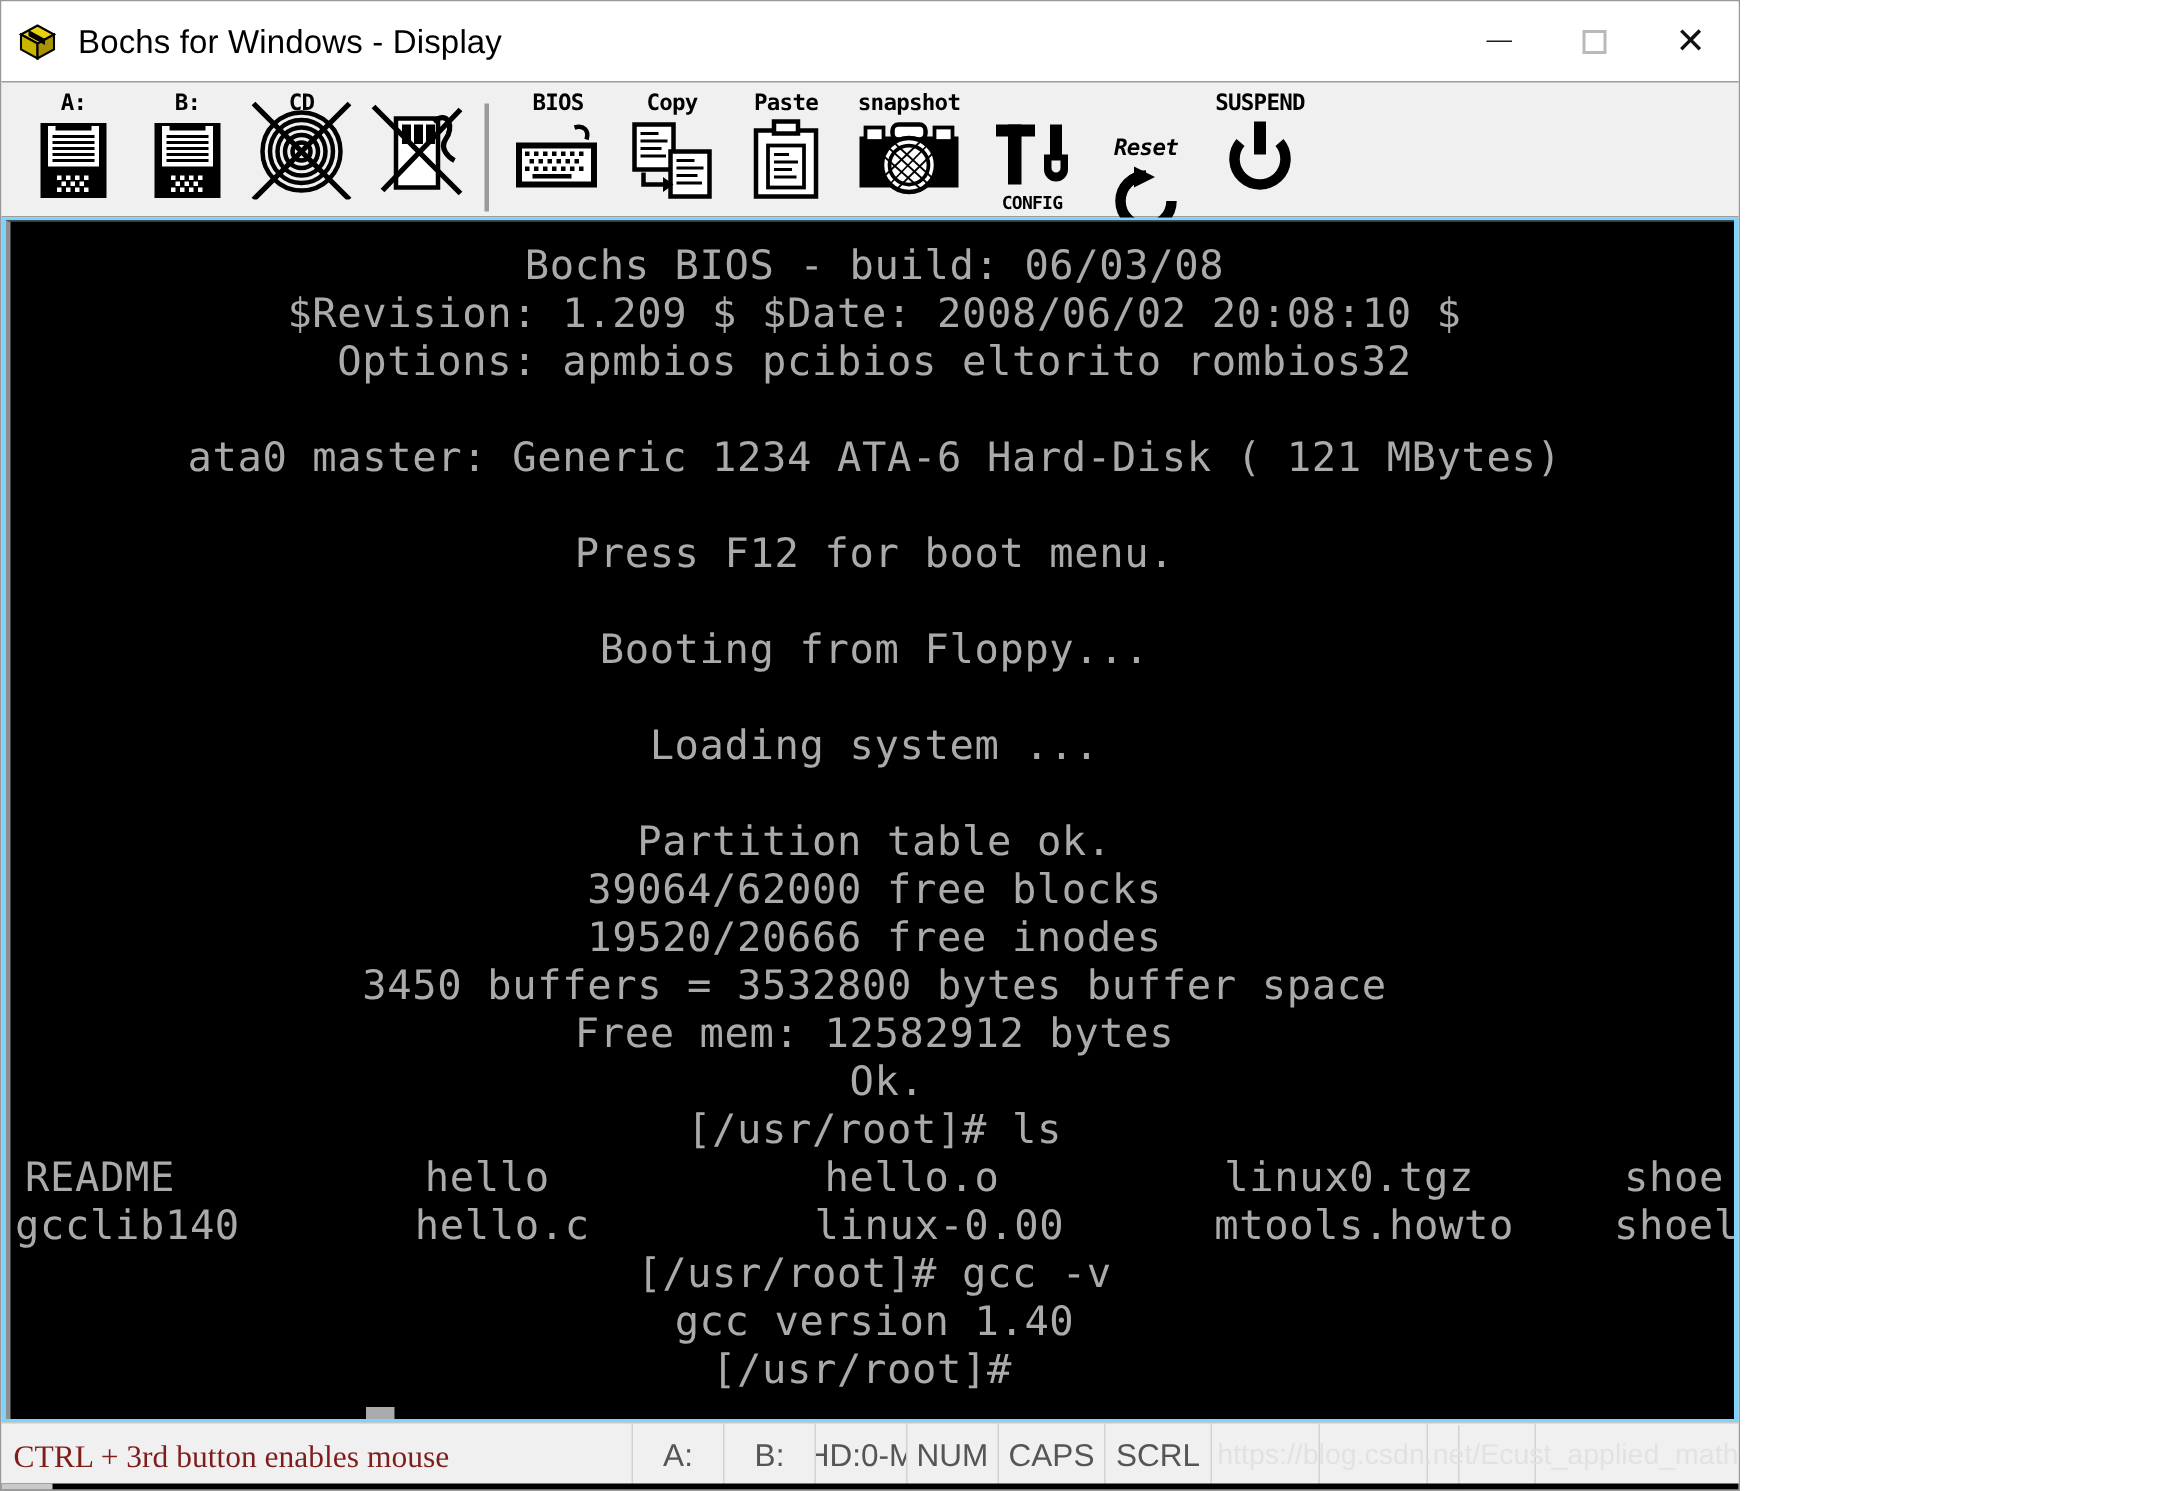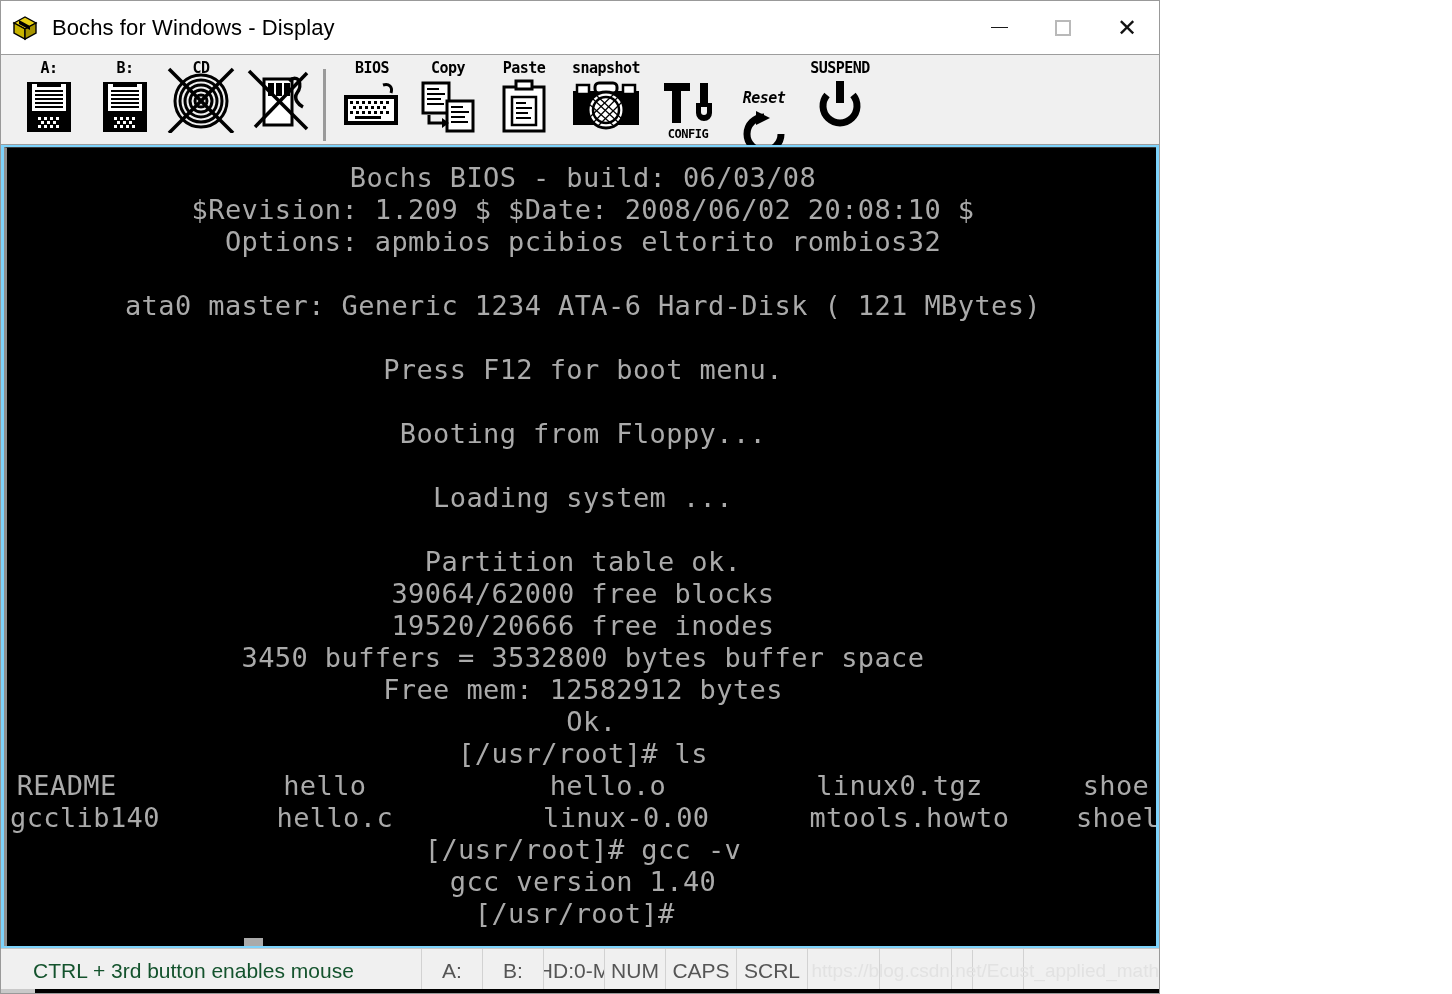--- a/index.html
+++ b/index.html
@@ -174,22 +174,23 @@
     border-right: 1px solid #d2d2d2;
     font-size: 21px;
     color: #555555;
     overflow: hidden;
     white-space: nowrap;
     padding: 0 4px;
   }
   .st-cell.msg {
     flex: 0 0 421px;
     justify-content: flex-start;
-    padding-left: 32px;
-    color: #14532d;
+    padding-left: 8px;
+    color: #7f1d1d;
+    font-family: Liberation Serif, serif;
   }
   .st-cell.ind { flex: 0 0 61px; }
   .st-cell.ind.wide { flex: 0 0 71px; }
   .st-cell.blank { flex: 0 0 72px; }
   .st-cell.blank2 { flex: 1 1 auto; border-right: none; }
   .watermark {
     position: absolute;
     right: 0;
     top: 50%;
     transform: translateY(-50%);

